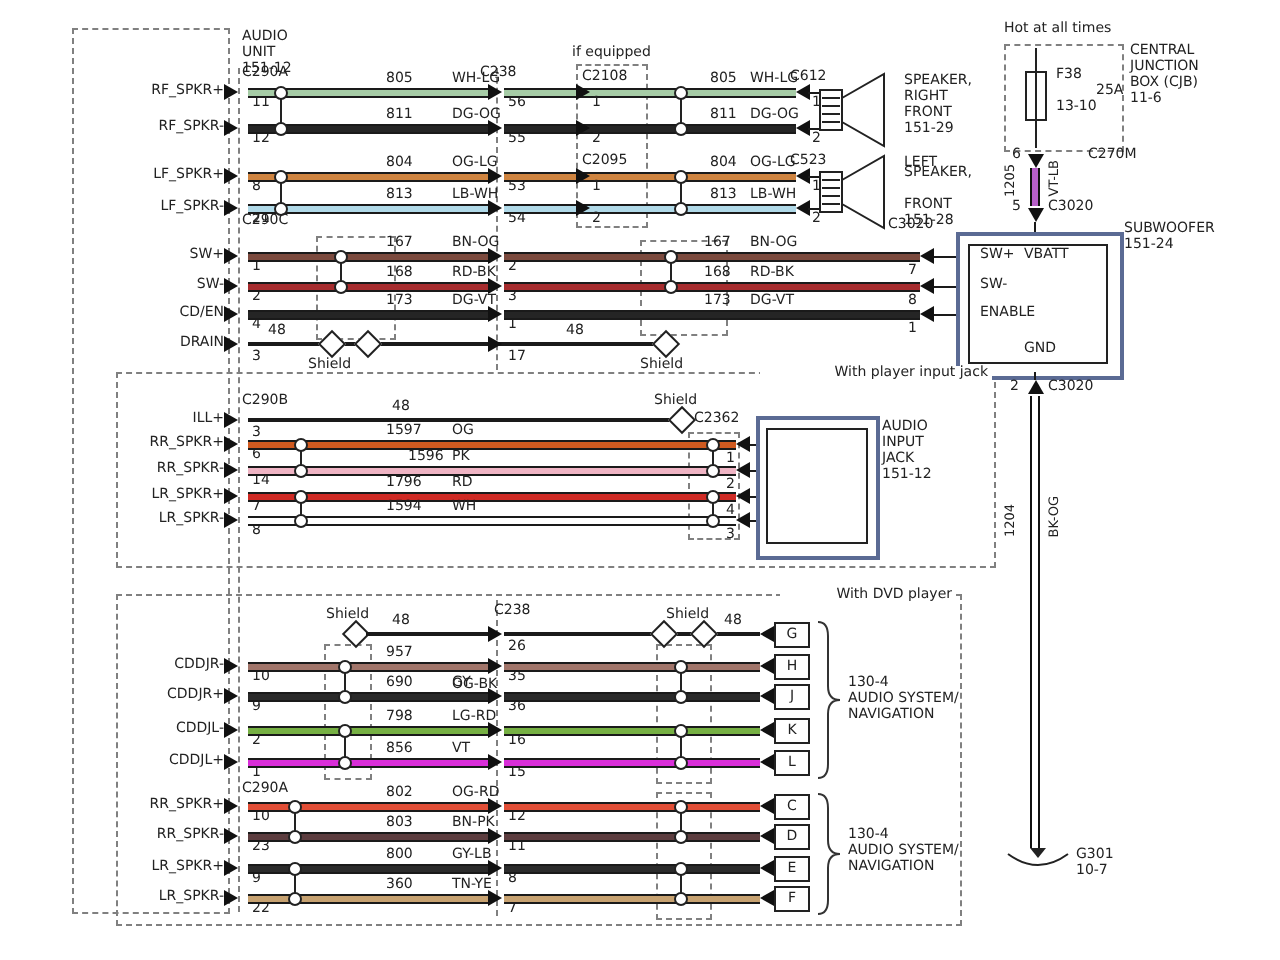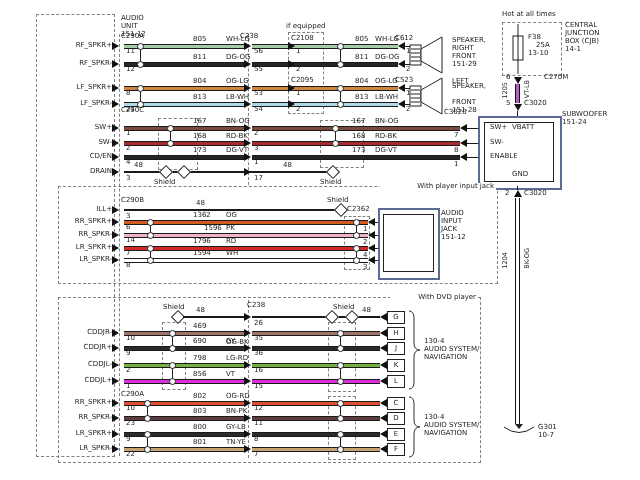--- a/index.html
+++ b/index.html
@@ -214,26 +214,26 @@
     <div class="abs t " style="left: 320px; top: 179px;">Shield</div>
     <div class="abs t " style="left: 444px; top: 109px;">C3020</div>
     <div class="abs t " style="left: 502px; top: 11px;">Hot at all times</div>
     <div class="abs dashbox" style="left: 502px; top: 22px; width: 58px; height: 52px;"></div>
     <div class="abs " style="left: 508px; top: 24px; width: 20px; height: 50px;"><svg width="20" height="50">
         <path d="M10 0 V12 M10 36 V50" stroke="#222" fill="none"></path>
         <rect x="5" y="12" width="10" height="24" fill="#fff" stroke="#222"></rect>
         <path d="M10 12 V36" stroke="#222"></path>
       </svg></div>
     <div class="abs t " style="left: 528px; top: 34px;">F38</div>
-    <div class="abs t " style="left: 536px; top: 42px;">25A</div>
+    <div class="abs t " style="left: 548px; top: 42px;">25A</div>
     <div class="abs t " style="left: 528px; top: 50px;">13-10</div>
     <div class="abs t " style="left: 565px; top: 22px;">CENTRAL</div>
     <div class="abs t " style="left: 565px; top: 30px;">JUNCTION</div>
     <div class="abs t " style="left: 565px; top: 38px;">BOX (CJB)</div>
-    <div class="abs t " style="left: 565px; top: 46px;">14-1</div>
+    <div class="abs t " style="left: 565px; top: 46px;">11-6</div>
     <div class="abs t " style="left: 506px; top: 74px;">6</div>
     <div class="abs t " style="left: 544px; top: 74px;">C270M</div>
     <div class="abs arrD" style="left: 514px; top: 77px;"></div>
     <div class="abs vwire" style="left: 515px; top: 84px; height: 19px; background: rgb(183, 95, 201);"></div>
     <div class="abs t rot" style="left: 502px; top: 82px;">1205</div>
     <div class="abs t rot" style="left: 524px; top: 80px;">VT-LB</div>
     <div class="abs t " style="left: 506px; top: 100px;">5</div>
     <div class="abs t " style="left: 524px; top: 100px;">C3020</div>
     <div class="abs arrD" style="left: 514px; top: 104px;"></div>
     <div class="abs vhair" style="left: 517px; top: 111px; height: 5px;"></div>
@@ -264,21 +264,21 @@
     <div class="abs arrR" style="left: 112px; top: 206px;"></div>
     <div class="abs t " style="left: 126px; top: 213px;">3</div>
     <div class="abs thin" style="left: 124px; top: 209px; width: 214px;"></div>
     <div class="abs t " style="left: 196px; top: 200px;">48</div>
     <div class="abs diam" style="left: 336px; top: 205px;"></div>
     <div class="abs t " style="left: 327px; top: 197px;">Shield</div>
     <div class="abs t tr" style="left: 40px; top: 218px; width: 72px;">RR_SPKR+</div>
     <div class="abs arrR" style="left: 112px; top: 218px;"></div>
     <div class="abs t " style="left: 126px; top: 224px;">6</div>
     <div class="abs wire" style="left: 124px; top: 220px; width: 244px; background: rgb(208, 90, 32);"></div>
-    <div class="abs t " style="left: 193px; top: 212px;">1362</div>
+    <div class="abs t " style="left: 193px; top: 212px;">1597</div>
     <div class="abs t " style="left: 226px; top: 212px;">OG</div>
     <div class="abs arrL" style="left: 368px; top: 218px;"></div>
     <div class="abs t " style="left: 363px; top: 226px;">1</div>
     <div class="abs hair" style="left: 375px; top: 222px; width: 7px;"></div>
     <div class="abs t " style="left: 388px; top: 218px;">RR_SPKR+</div>
     <div class="abs t tr" style="left: 40px; top: 231px; width: 72px;">RR_SPKR-</div>
     <div class="abs arrR" style="left: 112px; top: 231px;"></div>
     <div class="abs t " style="left: 126px; top: 237px;">14</div>
     <div class="abs wire" style="left: 124px; top: 233px; width: 244px; background: rgb(239, 180, 196);"></div>
     <div class="abs t " style="left: 204px; top: 225px;">1596</div>
@@ -337,21 +337,21 @@
     <div class="abs diam" style="left: 327px; top: 312px;"></div>
     <div class="abs diam" style="left: 347px; top: 312px;"></div>
     <div class="abs t " style="left: 333px; top: 304px;">Shield</div>
     <div class="abs t " style="left: 362px; top: 307px;">48</div>
     <div class="abs arrL" style="left: 380px; top: 313px;"></div>
     <div class="abs term" style="left: 387px; top: 311px;">G</div>
     <div class="abs t tr" style="left: 40px; top: 329px; width: 72px;">CDDJR-</div>
     <div class="abs arrR" style="left: 112px; top: 329px;"></div>
     <div class="abs t " style="left: 126px; top: 335px;">10</div>
     <div class="abs wire" style="left: 124px; top: 331px; width: 120px; background: rgb(161, 117, 106);"></div>
-    <div class="abs t " style="left: 193px; top: 323px;">469</div>
+    <div class="abs t " style="left: 193px; top: 323px;">957</div>
     <div class="abs t " style="left: 226px; top: 323px; margin-top: 16px;">OG-BK</div>
     <div class="abs arrR" style="left: 244px; top: 329px;"></div>
     <div class="abs t " style="left: 254px; top: 335px;">35</div>
     <div class="abs wire" style="left: 252px; top: 331px; width: 128px; background: rgb(161, 117, 106);"></div>
     <div class="abs arrL" style="left: 380px; top: 329px;"></div>
     <div class="abs term" style="left: 387px; top: 327px;">H</div>
     <div class="abs t tr" style="left: 40px; top: 344px; width: 72px;">CDDJR+</div>
     <div class="abs arrR" style="left: 112px; top: 344px;"></div>
     <div class="abs t " style="left: 126px; top: 350px;">9</div>
     <div class="abs wire" style="left: 124px; top: 346px; width: 120px; background: rgb(42, 42, 42);"></div>
@@ -433,21 +433,21 @@
     <div class="abs t " style="left: 226px; top: 424px;">GY-LB</div>
     <div class="abs arrR" style="left: 244px; top: 430px;"></div>
     <div class="abs t " style="left: 254px; top: 436px;">8</div>
     <div class="abs wire" style="left: 252px; top: 432px; width: 128px; background: rgb(43, 43, 43);"></div>
     <div class="abs arrL" style="left: 380px; top: 430px;"></div>
     <div class="abs term" style="left: 387px; top: 428px;">E</div>
     <div class="abs t tr" style="left: 40px; top: 445px; width: 72px;">LR_SPKR-</div>
     <div class="abs arrR" style="left: 112px; top: 445px;"></div>
     <div class="abs t " style="left: 126px; top: 451px;">22</div>
     <div class="abs wire" style="left: 124px; top: 447px; width: 120px; background: rgb(199, 162, 113);"></div>
-    <div class="abs t " style="left: 193px; top: 439px;">801</div>
+    <div class="abs t " style="left: 193px; top: 439px;">360</div>
     <div class="abs t " style="left: 226px; top: 439px;">TN-YE</div>
     <div class="abs arrR" style="left: 244px; top: 445px;"></div>
     <div class="abs t " style="left: 254px; top: 451px;">7</div>
     <div class="abs wire" style="left: 252px; top: 447px; width: 128px; background: rgb(199, 162, 113);"></div>
     <div class="abs arrL" style="left: 380px; top: 445px;"></div>
     <div class="abs term" style="left: 387px; top: 443px;">F</div>
     <div class="abs vln" style="left: 147px; top: 403px; height: 15px;"></div>
     <div class="abs ring" style="left: 144px; top: 400px;"></div>
     <div class="abs ring" style="left: 144px; top: 415px;"></div>
     <div class="abs vln" style="left: 147px; top: 434px; height: 15px;"></div>

